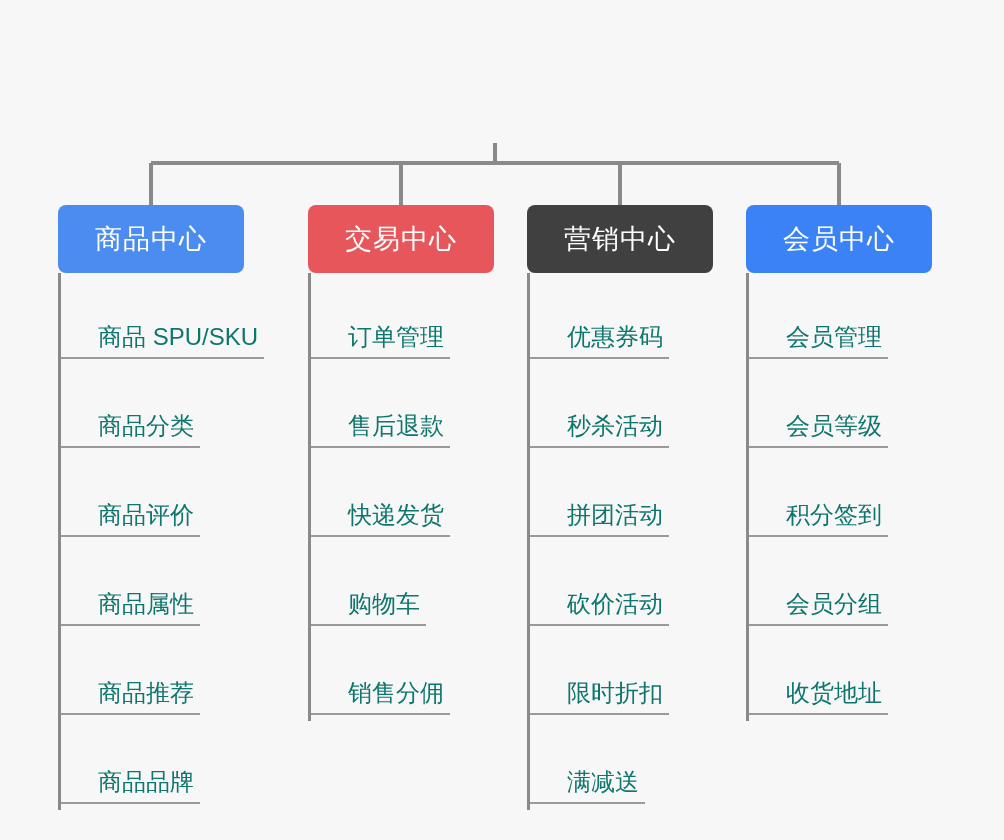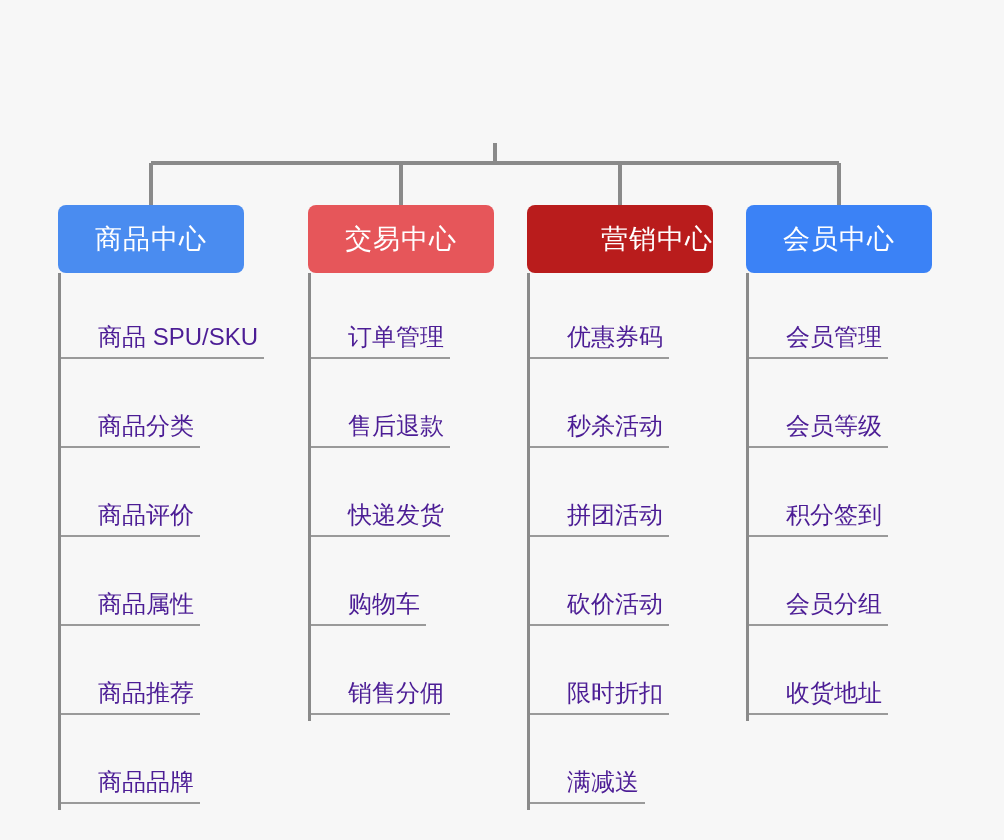--- a/index.html
+++ b/index.html
@@ -88,21 +88,21 @@
     display: flex;
     align-items: center;
     justify-content: center;
     color: #ffffff;
     font-size: 27px;
     letter-spacing: 1px;
     white-space: nowrap;
   }
   .cat-header.blue   { background: #4a8cf0; }
   .cat-header.red    { background: #e6565a; }
-  .cat-header.orange { background: #b91c1c; justify-content: flex-end; }
+  .cat-header.orange { background: #404040; }
   .cat-header.green  { background: #3b82f6; }
 
   
   .leaf-list {
     position: relative;
     margin-top: 0;
     padding-top: 3px;
     padding-left: 15px;
     border-left: 3px solid #8a8a8a;
     width: 186px;
@@ -111,21 +111,21 @@
     position: relative;
     height: 89px;
     display: flex;
     align-items: flex-end;
     justify-content: flex-start;
     padding-left: 22px;
     padding-bottom: 6px;
   }
   .leaf-label {
     font-size: 24px;
-    color: #4c1d95;
+    color: #0f766e;
     line-height: 1.15;
     white-space: nowrap;
     border-bottom: 2px solid #9a9a9a;
     padding-bottom: 6px;
     padding-right: 6px;
     margin-left: -22px;
     padding-left: 22px;
     display: inline-block;
   }
   

